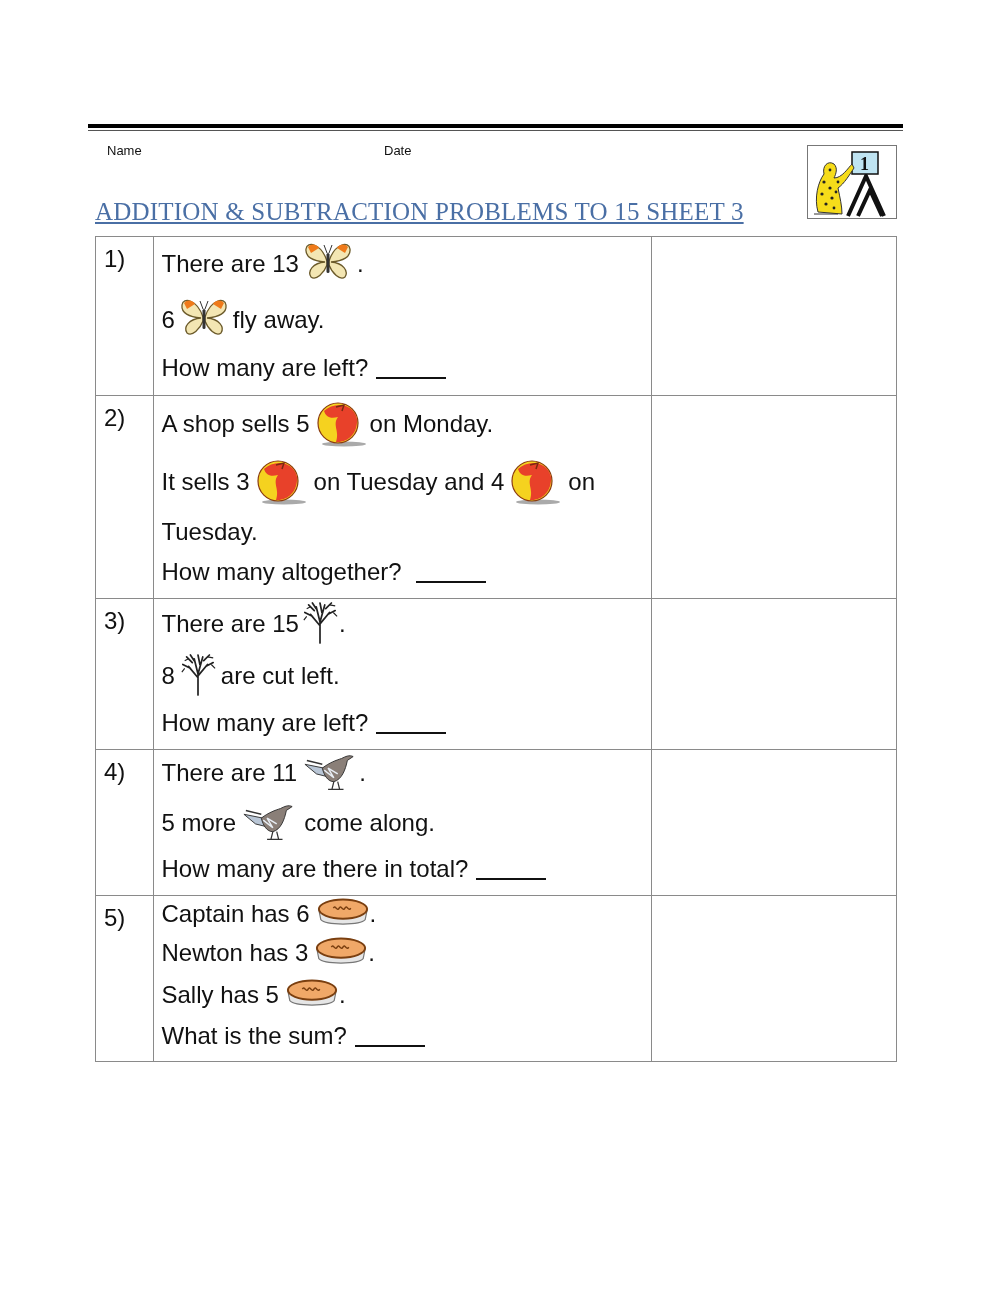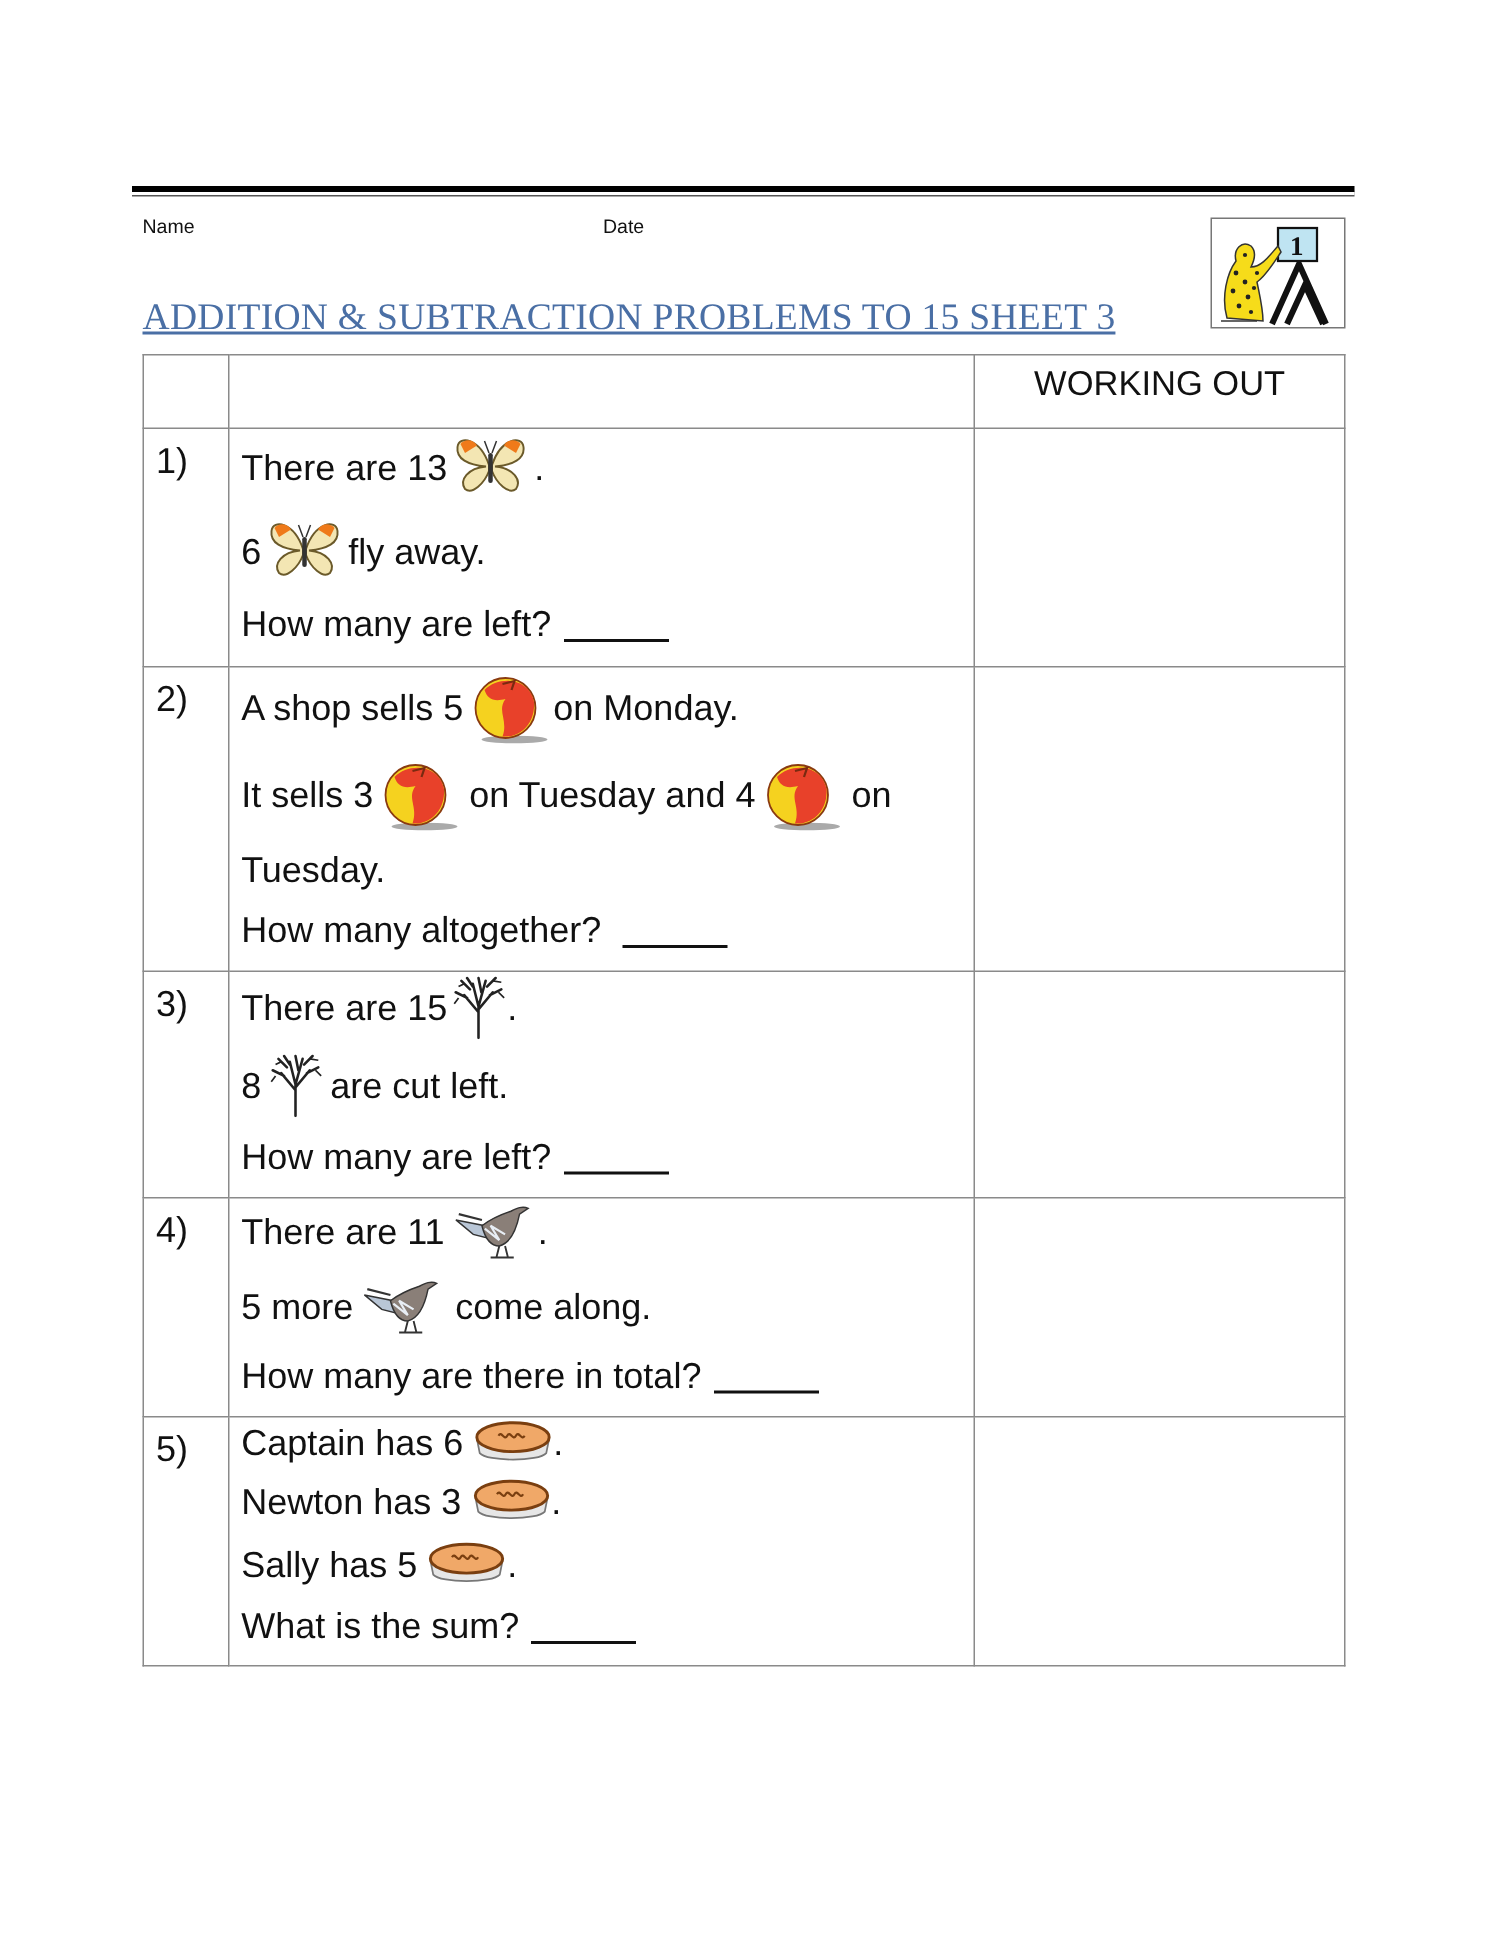--- a/index.html
+++ b/index.html
@@ -54,22 +54,22 @@
     </symbol>
     <symbol id="sym-pie" viewBox="0 0 56 32">
       <path d="M3 14 L5 24 C10 30, 46 30, 51 24 L53 14 Z" fill="#e6e6e6" stroke="#777" stroke-width="1.2"></path>
       <ellipse cx="28" cy="13" rx="25" ry="10" fill="#f0a868" stroke="#7a3f10" stroke-width="2"></ellipse>
       <path d="M18 12 C20 8, 22 16, 24 12 C26 8, 28 16, 30 12 C32 8, 34 16, 36 12" stroke="#7a3f10" stroke-width="1.5" fill="none"></path>
     </symbol>
   </defs>
 </svg>
 
 <div class="rule"></div>
-<div class="field-label" style="left:95px;text-align:center;">Name</div>
-<div class="field-label" style="left:402px;">Date</div>
+<div class="field-label" style="left:107px;text-align:center;">Name</div>
+<div class="field-label" style="left:384px;">Date</div>
 
 <div class="logo">
   <svg width="88" height="72" viewBox="0 0 88 72">
     <path d="M40 70 L58 30 L76 70 M50 70 L62 44 L74 70" stroke="#111" stroke-width="4" fill="none"></path>
     <rect x="44" y="6" width="26" height="22" fill="#bfe4f2" stroke="#111" stroke-width="1.5"></rect>
     <text x="52" y="24" font-family="Liberation Serif, serif" font-size="18" font-weight="bold" fill="#111">1</text>
     <path d="M10 66 C6 52, 10 36, 16 28 C14 20, 20 14, 26 18 C30 22, 28 28, 26 32 C34 32, 40 22, 44 18 L46 22 C42 28, 36 38, 30 42 C32 52, 34 60, 34 68 Z" fill="#f6dc1a" stroke="#333" stroke-width="1"></path>
     <g fill="#222">
         <circle cx="16" cy="36" r="1.6"></circle>
         <circle cx="22" cy="42" r="1.6"></circle>
@@ -82,25 +82,20 @@
         <circle cx="26" cy="62" r="1.4"></circle>
       </g>
     <path d="M6 68 L30 68" stroke="#333" stroke-width="1"></path>
   </svg>
 </div>
 
 <div class="title" style="color: rgb(74, 111, 165); text-decoration: underline;">ADDITION &amp; SUBTRACTION PROBLEMS TO 15 SHEET 3</div>
 
 <table class="ws">
   <tbody>
-      <tr>
-    <td class="num" style="height:40px;"></td>
-    <td class="q"></td>
-    <td class="work hdr-work">WORKING OUT</td>
-  </tr>
 
   <tr style="height:159px;">
     <td class="num">1)</td>
     <td class="q">
       <div class="line" style="height:54px;">
         <span>There are 13</span>
         <svg class="ico" width="50" height="42" style="margin-bottom:6px;">
               <use href="#sym-butterfly"></use>
             </svg>
         <span>.</span>

